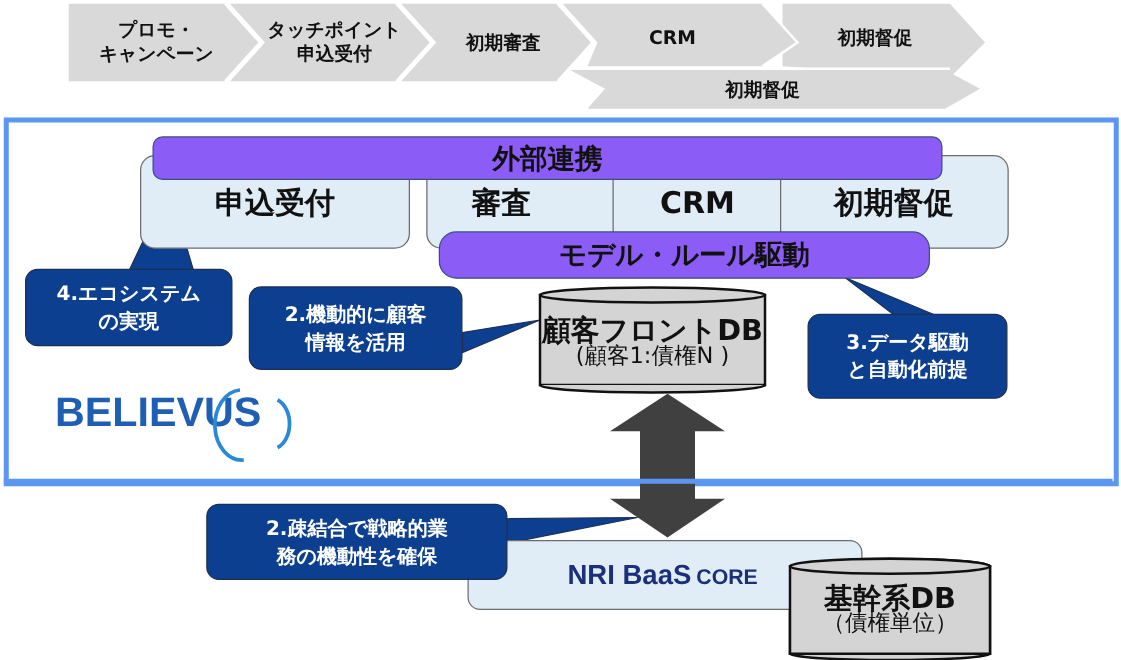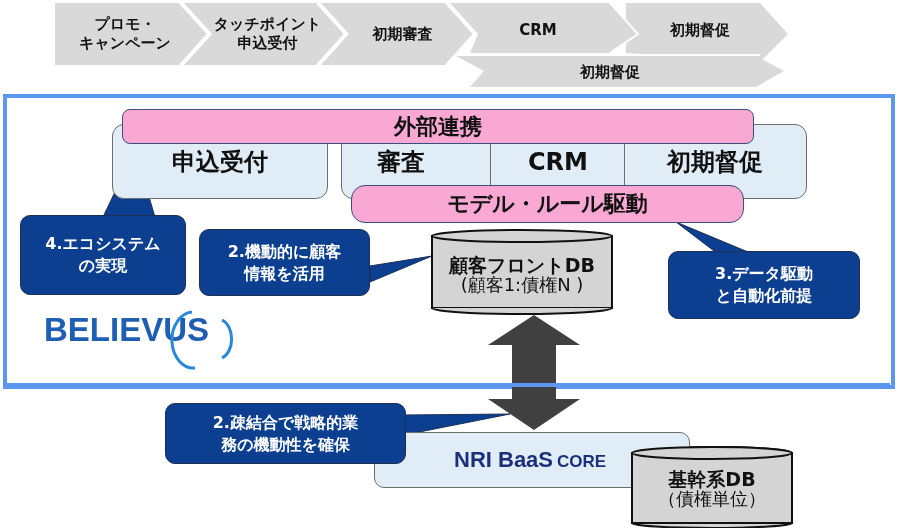--- a/index.html
+++ b/index.html
@@ -10,29 +10,29 @@
   .chev-label { position:absolute; display:flex; align-items:center; justify-content:center; text-align:center;
                 color:#111; font-size:15px; line-height:19px; font-weight:bold; }
 
   .frame { position:absolute; left:3px; top:94px; width:884px; height:287px;
            border:4px solid #5b96f0; box-sizing:content-box; }
 
   .func-box { position:absolute; background:#e0edf7; border:1.5px solid #6d6d6d; border-radius:12px; box-sizing:border-box; }
   .func-label { position:absolute; display:flex; align-items:center; justify-content:center;
                 font-size:24px; font-weight:bold; color:#111; }
 
-  .bar { position:absolute; background:#f9a8d4; border:1.5px solid #3a4f80; border-radius:8px; box-sizing:border-box;
+  .bar { position:absolute; background:#8b5cf6; border:1.5px solid #3a4f80; border-radius:8px; box-sizing:border-box;
          display:flex; align-items:center; justify-content:center; font-size:22px; font-weight:bold; color:#111; }
 
   .callout { position:absolute; background:#0c3f8f; color:#fff; border:1.5px solid #1e2f55; border-radius:10px; box-sizing:border-box;
              display:flex; align-items:center; justify-content:center; text-align:center;
              font-size:16px; line-height:22px; font-weight:bold; }
 
   .db-label { position:absolute; display:flex; flex-direction:column; align-items:center; justify-content:center; text-align:center; color:#111; }
-  .db-title { font-size:19px; font-weight:bold; line-height:22px; }
+  .db-title { font-size:23px; font-weight:bold; line-height:22px; }
   .db-sub { font-size:18px; line-height:18px; }
 
   .logo { position:absolute; left:44px; top:311px; font-family:"Liberation Sans", sans-serif; font-weight:bold; font-size:33px;
           color:#1f5fb3; letter-spacing:0px; }
   .core-box { position:absolute; left:374px; top:432px; width:316px; height:56px; background:#e0edf7; border:1.5px solid #6d6d6d;
               border-radius:10px; box-sizing:border-box; }
   .nri-logo { position:absolute; left:454px; top:447px; font-family:"Liberation Sans", sans-serif; font-weight:bold; color:#1b2f7a; font-size:22px; }
   .nri-logo .core { font-size:17px; margin-left:4px; }
 </style>
 </head>
@@ -92,25 +92,25 @@
 <div class="func-label" style="left:630px;top:142px;width:170px;height:40px;">初期督促</div>
 
 <div class="bar" style="left:122px;top:109px;width:632px;height:35px;">外部連携</div>
 <div class="bar" style="left:351px;top:185px;width:393px;height:38px;border-radius:14px;">モデル・ルール駆動</div>
 
 <div class="db-label" style="left:432px;top:244px;width:180px;height:60px;">
   <div class="db-title">顧客フロントDB</div>
   <div class="db-sub">(顧客1:債権N )</div>
 </div>
 
-<div class="callout" style="left:20px;top:215px;width:166px;height:80px;white-space:pre-line;">4.エコシステム
+<div class="callout" style="left:20px;top:215px;width:166px;height:62px;white-space:pre-line;">4.エコシステム
 の実現</div>
 <div class="callout" style="left:199px;top:229px;width:171px;height:67px;white-space:pre-line;">2.機動的に顧客
 情報を活用</div>
-<div class="callout" style="left:668px;top:251px;width:192px;height:68px;white-space:pre-line;">3.データ駆動
+<div class="callout" style="left:646px;top:251px;width:160px;height:68px;white-space:pre-line;">3.データ駆動
 と自動化前提</div>
 
 <div class="logo">
   <span>BELIEVUS</span>
 </div>
 <svg class="bg" width="897" height="528" style="pointer-events:none;">
   <path d="M192,312 A20,26 0 1,0 195,368" fill="none" stroke="#2a88d8" stroke-width="3"></path>
   <path d="M222,320 A14,20 0 0,1 222,358" fill="none" stroke="#2a88d8" stroke-width="3"></path>
 </svg>
 

